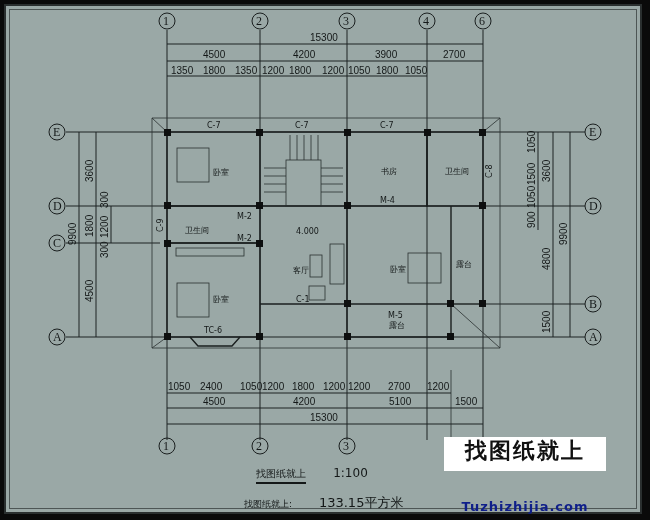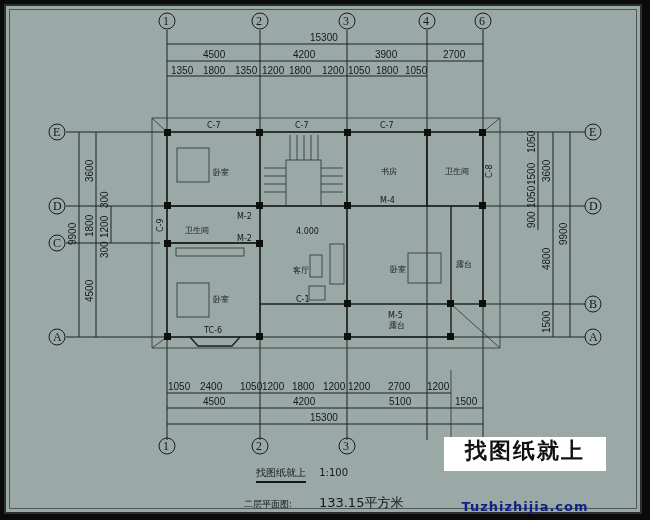--- a/index.html
+++ b/index.html
@@ -13,21 +13,21 @@
   .col { fill:#0d0f0f; }
   .dim { font-family:"Liberation Sans", sans-serif; font-size:10px; fill:#141818; }
   .lbl { font-family:"DejaVu Sans", sans-serif; font-size:8px; fill:#141818; }
   .axis-c { fill:none; stroke:#1a1f1f; stroke-width:1; }
   .axis-t { font-family:"Liberation Serif", serif; font-size:12px; fill:#141818; }
   #logo { position:absolute; left:444px; top:437px; width:162px; height:34px; background:#ffffff; text-align:center; }
   #logo .cn { font-family:"DejaVu Sans", sans-serif; font-size:22px; font-weight:bold; color:#111; line-height:24px; margin-top:2px; letter-spacing:2px; }
   #logo .en { font-family:"DejaVu Sans", sans-serif; font-size:13px; font-weight:bold; color:#0f1f8a; line-height:16px; letter-spacing:1px;margin-top:36px; }
   #title { position:absolute; left:256px; top:466px; font-family:"DejaVu Sans", sans-serif; font-size:10px; color:#141818; }
   #title .u { display:inline-block; border-bottom:2px solid #141818; padding-bottom:1px; }
-  #title .scale { font-size:10px; margin-left:10px; }
+  #title .scale { font-size:12px; margin-left:24px; }
   #area { position:absolute; left:244px; top:494px; font-family:"DejaVu Sans", sans-serif; font-size:9px; color:#141818; }
   #area .num { font-size:13px; margin-left:24px; }
 </style>
 </head>
 <body>
 
 <div id="frame">
   <div id="inner"></div>
 </div>
 
@@ -267,15 +267,15 @@
 <div id="logo">
   <div class="cn">找图纸就上</div>
   <div class="en">Tuzhizhijia.com</div>
 </div>
 
 <div id="title">
   <span class="u">找图纸就上</span>
   <span class="scale">1:100</span>
 </div>
 <div id="area">
-  <span>二层平面图:</span>
+  <span>找图纸就上:</span>
   <span class="num">133.15平方米</span>
 </div>
 
 </body></html>

